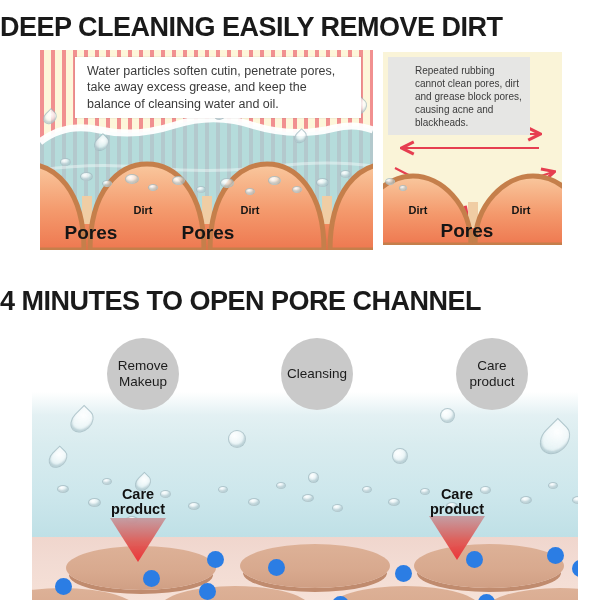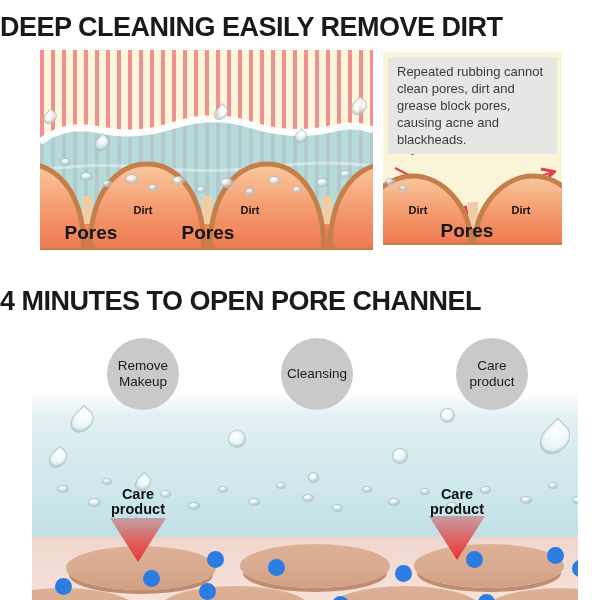--- a/index.html
+++ b/index.html
@@ -19,22 +19,22 @@
 
   
   .panel{position:absolute;overflow:hidden}
   .panel-left{left:40px;top:50px;width:333px;height:200px;
     background:repeating-linear-gradient(90deg,var(--stripe_red) 0 4px,var(--stripe_bg) 4px 11px)}
   .panel-right{left:383px;top:52px;width:179px;height:193px;background:var(--panel_yellow)}
   .panel-art{position:absolute;left:0;top:0;width:100%;height:100%}
   .textbox{position:absolute;z-index:5;color:var(--body_ink);line-height:1.3}
   .textbox-white{left:35px;top:7px;width:286px;min-height:60px;background:#fff;
     padding:6px 8px 6px 12px;font-size:12.5px;box-shadow:0 0 0 1px rgba(0,0,0,.04)}
-  .textbox-gray{left:5px;top:5px;width:169px;min-height:60px;background:var(--textbox_gray);
-    padding:7px 6px 6px 9px;font-size:13px}
+  .textbox-gray{left:5px;top:5px;width:142px;min-height:60px;background:var(--textbox_gray);
+    padding:7px 6px 6px 27px;font-size:10px}
   .lbl{position:absolute;z-index:6;transform:translate(-50%,-50%);color:#151515;
        font-weight:bold;white-space:nowrap}
   .lbl-dirt{font-size:11px}
   .lbl-pores{font-size:19px}
 
   
   .bottom{position:absolute;left:32px;top:330px;width:546px;height:270px;overflow:hidden}
   .bwater{position:absolute;left:0;top:62px;width:546px;height:145px;
     background:linear-gradient(180deg,rgba(232,244,246,0) 0%,rgba(222,238,241,.85) 16%,
                #d9ecef 36%,#cde7ec 70%,#bfe0e6 100%)}
@@ -88,20 +88,21 @@
       <rect x="42" y="146" width="10" height="54" fill="#f0cda4"></rect>
       <rect x="162" y="146" width="10" height="54" fill="#f0cda4"></rect>
       <rect x="282" y="146" width="10" height="54" fill="#f0cda4"></rect>
       <rect x="0" y="174" width="333" height="26" fill="url(#gb)"></rect>
 
       <path d="M-70,200 C-70,140 -41,114 -13,114 C15,114 44,140 44,200 Z" fill="url(#gd)" stroke="#c57f4b" stroke-width="5"></path>
       <path d="M50,200 C50,140 79,114 107,114 C135,114 164,140 164,200 Z" fill="url(#gd)" stroke="#c57f4b" stroke-width="5"></path>
       <path d="M170,200 C170,140 199,114 227,114 C255,114 284,140 284,200 Z" fill="url(#gd)" stroke="#c57f4b" stroke-width="5"></path>
       <path d="M290,200 C290,140 319,114 347,114 C375,114 404,140 404,200 Z" fill="url(#gd)" stroke="#c57f4b" stroke-width="5"></path>
     </svg>
+    <div class="textbox textbox-white">Water particles soften cutin, penetrate pores, take away excess grease, and keep the balance of cleansing water and oil.</div>
     <span class="lbl lbl-dirt" style="left:103px;top:160px">Dirt</span>
     <span class="lbl lbl-dirt" style="left:210px;top:160px">Dirt</span>
     <span class="lbl lbl-pores" style="left:51px;top:183px">Pores</span>
     <span class="lbl lbl-pores" style="left:168px;top:183px">Pores</span>
   <span class="drop" style="left: 20px; top: 108px; width: 11px; height: 8px;"></span>
       <span class="drop" style="left: 40px; top: 122px; width: 13px; height: 9px;"></span>
       <span class="drop" style="left: 62px; top: 130px; width: 10px; height: 7px;"></span>
       <span class="drop" style="left: 85px; top: 124px; width: 14px; height: 10px;"></span>
       <span class="drop" style="left: 108px; top: 134px; width: 10px; height: 7px;"></span>
       <span class="drop" style="left: 132px; top: 126px; width: 13px; height: 9px;"></span>

